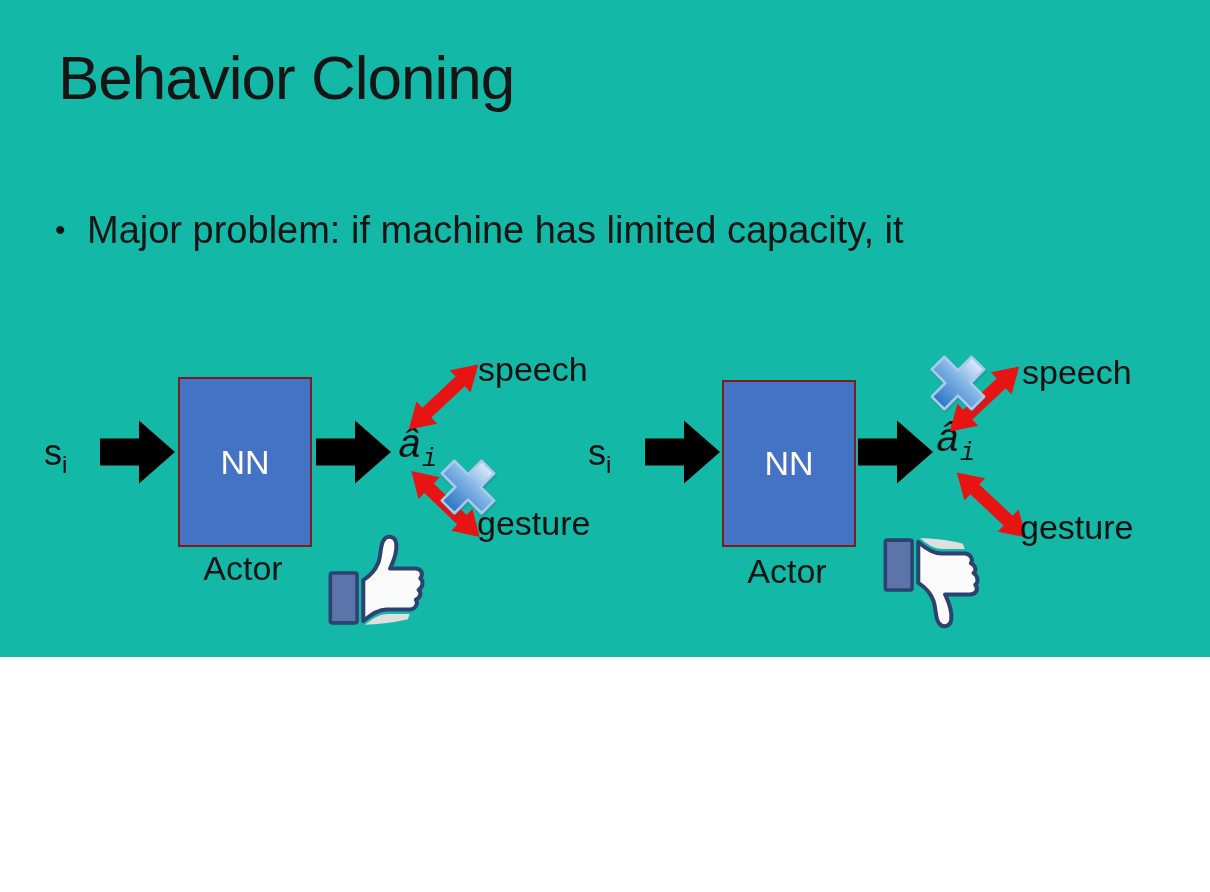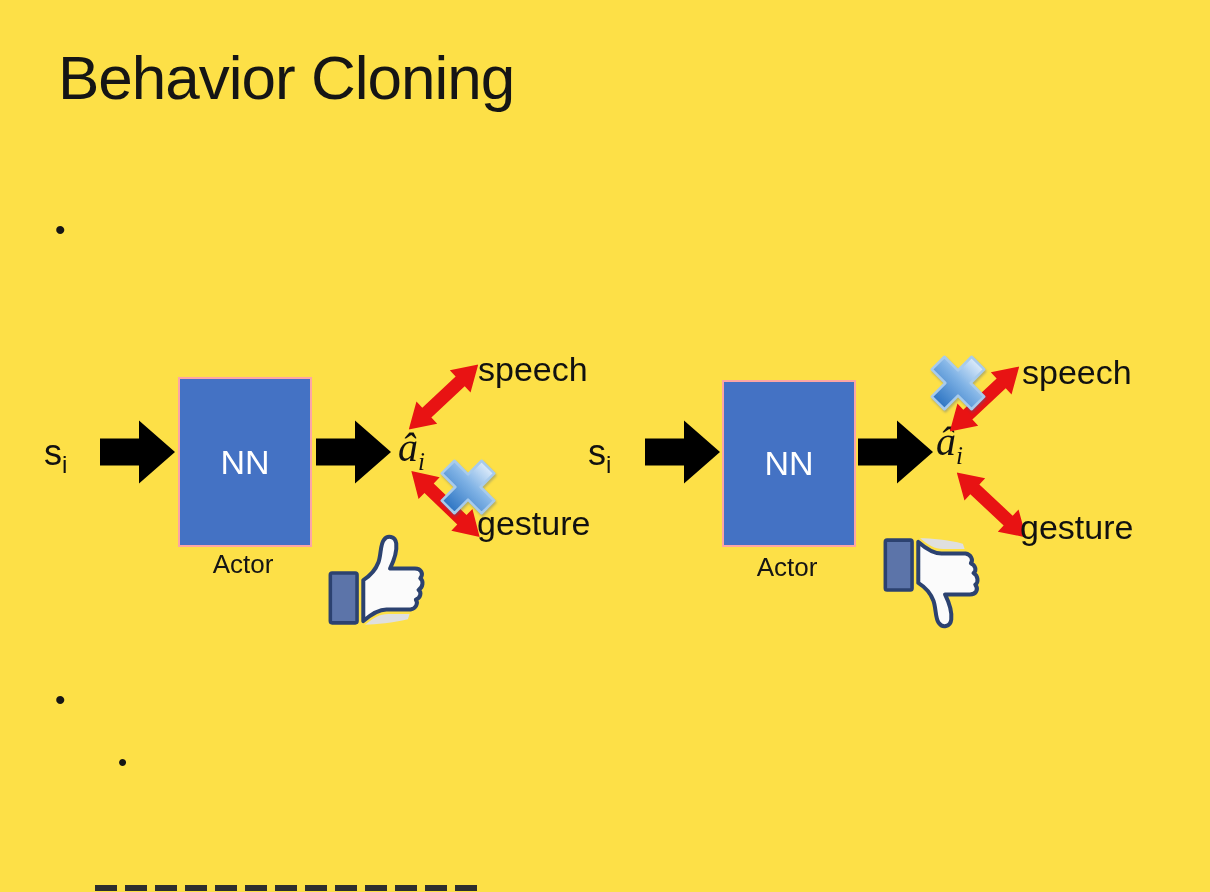--- a/index.html
+++ b/index.html
@@ -1,40 +1,40 @@
 <!DOCTYPE html>
 <html><head>
 <meta charset="utf-8">
 <style>
   html,body{margin:0;padding:0;background:#ffffff;}
   .slide{
-    position:relative;width:1210px;height:892px;background:#fde047;
+    position:relative;width:1210px;height:657px;background:#14b8a6;
     font-family:"Liberation Sans",sans-serif;color:#111111;overflow:hidden;
   }
   .abs{position:absolute;}
   .title{
     left:58px;top:42px;font-size:62px;font-weight:500;letter-spacing:-1px;color:#151515;
   }
   .bullet-row{display:flex;align-items:flex-start;font-size:38px;line-height:52px;color:#151515;}
   .bullet-dot{width:32px;flex:0 0 32px;font-size:30px;line-height:52px;}
   .b1{left:55px;top:204px;width:1060px;}
   .b2{left:55px;top:674px;width:1100px;}
   .b2sub{left:118px;top:736px;width:1000px;font-size:36px;}
   .b2sub .bullet-dot{font-size:26px;}
 
   
   .si{font-size:36px;color:#111;}
   .si sub{font-size:24px;}
   .nn-box{
-    width:130px;background:#4472C4;border:2px solid #fca5a5;
+    width:130px;background:#4472C4;border:2px solid #7f1d1d;
     display:flex;align-items:center;justify-content:center;
     color:#ffffff;font-size:34px;
   }
-  .actor{font-size:26px;text-align:center;color:#151515;}
-  .ahat{font-family:Liberation Serif, serif;font-style:italic;font-size:40px;color:#111;}
+  .actor{font-size:34px;text-align:center;color:#151515;}
+  .ahat{font-family:Liberation Mono, monospace;font-style:italic;font-size:40px;color:#111;}
   .ahat sub{font-size:25px;}
   .lbl{font-size:34px;color:#111;text-align:right;}
   .blockarrow{display:block;}
   .dblarrow{transform-origin:50% 50%;}
   .cross{filter:drop-shadow(1px 2px 1px rgba(60,90,140,.35));}
   .thumb-down svg{transform:scale(1,-1);}
 
   
   .cutoff{
     left:95px;top:885px;width:386px;height:6px;
@@ -54,21 +54,21 @@
         <stop offset="1" stop-color="#2E75C3"></stop>
       </linearGradient>
     </defs>
   </svg>
 
   <div class="abs title">Behavior Cloning</div>
 
   <div class="abs bullet-row b1">
     <span class="bullet-dot">•</span>
     <span>
-      <br>
+      <span>Major problem: if machine has limited capacity, it</span><br>
     </span>
   </div>
 
   <div class="abs si" style="left:44px;top:432px;">
     <span>s</span><sub>i</sub>
   </div>
 
   <svg class="abs blockarrow" style="left:100px;top:404px;" width="75" height="96" viewBox="0 0 100 100">
     <polygon points="0,32 52,32 52,8 100,50 52,92 52,68 0,68" fill="#000000"></polygon>
   </svg>

